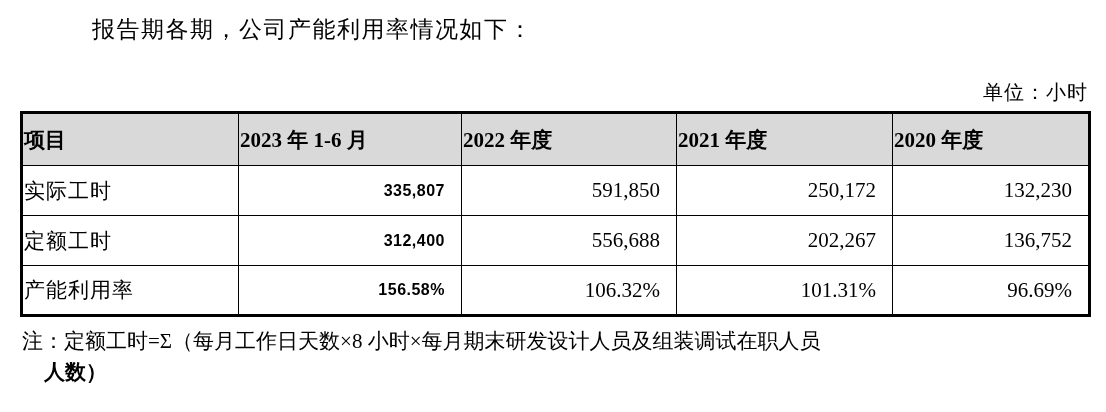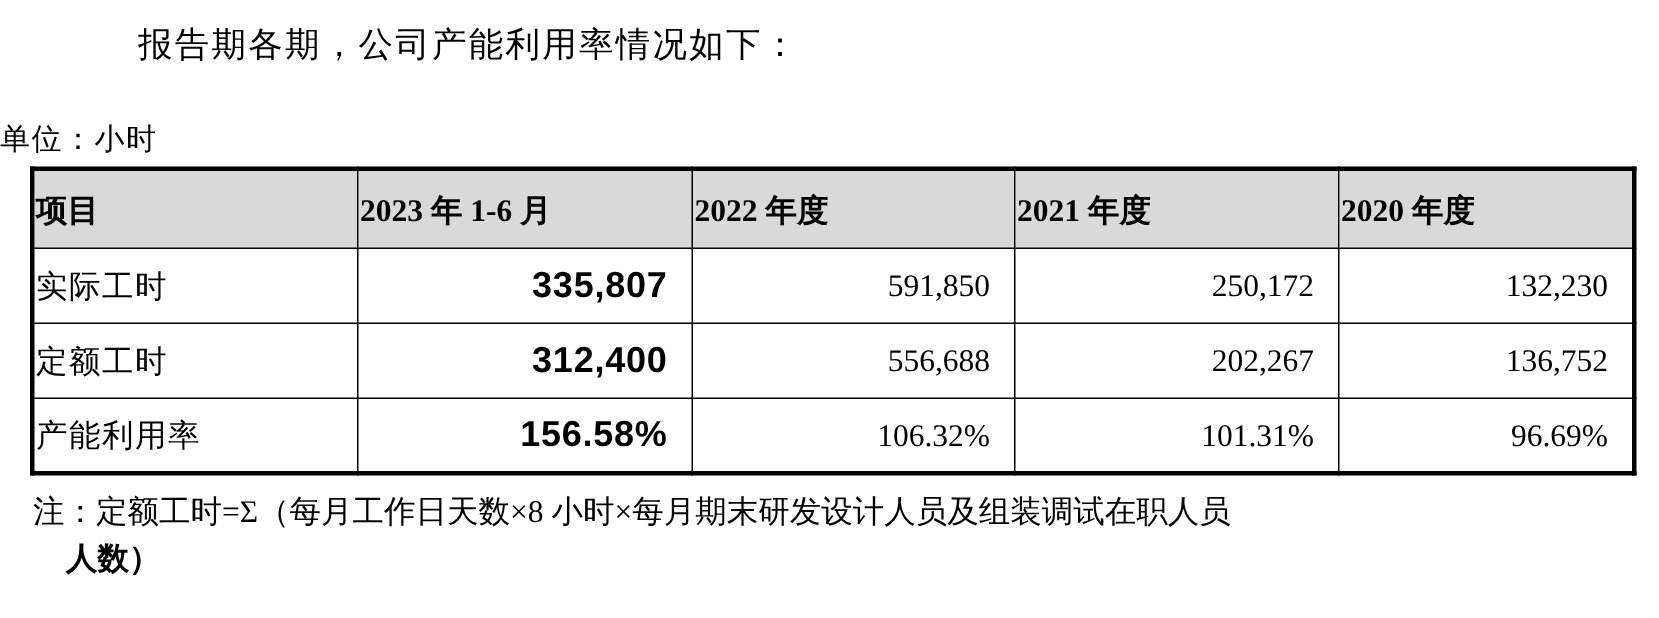--- a/index.html
+++ b/index.html
@@ -12,21 +12,21 @@
     font-family: "Liberation Serif", "DejaVu Serif", serif;
     overflow: hidden;
   }
   .title {
     font-size: 23px;
     margin: 14px 0 0 92px;
     letter-spacing: 1.5px;
   }
   .unit-line {
     font-size: 20px;
-    text-align: left;
+    text-align: right;
     margin: 34px 18px 5px 0;
     letter-spacing: 1px;
   }
   table.cap-table {
     border-collapse: collapse;
     table-layout: fixed;
     margin-left: 20px;
     width: 1068px;
     border: 3px solid var(--border-color);
   }
@@ -45,21 +45,21 @@
   .cap-table td {
     font-size: 21px;
     height: 50px;
     background: #ffffff;
   }
   td.row-label { text-align: left; letter-spacing: 1px; }
   td.num { text-align: right; padding-right: 16px; }
   td.bold-col {
     font-family: "Liberation Sans", "DejaVu Sans", sans-serif;
     font-weight: bold;
-    font-size: 24px;
+    font-size: 16px;
     letter-spacing: 0.5px;
     margin-left: 45px;
   }
   .note {
     font-size: 21px;
     margin: 9px 22px 0 22px;
     line-height: 31px;
   }
   .note .line2 { margin-left: 22px; font-weight: bold; }
 </style>

